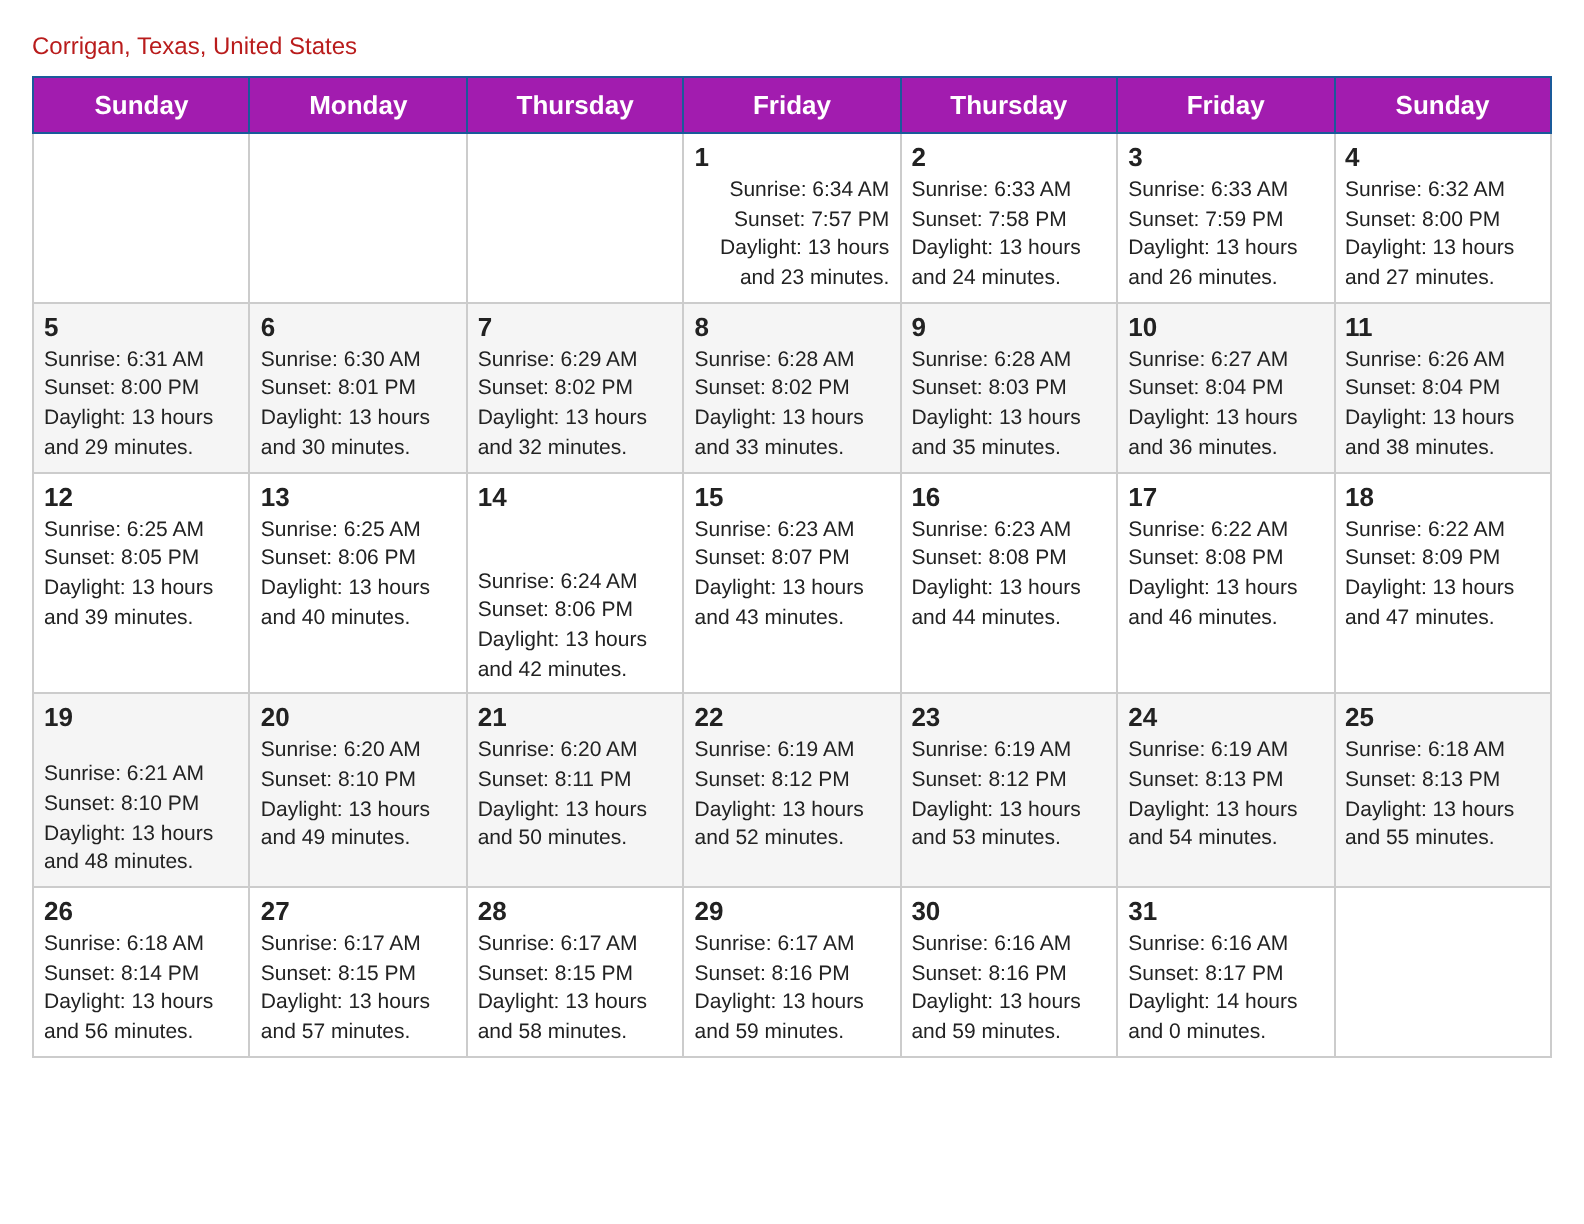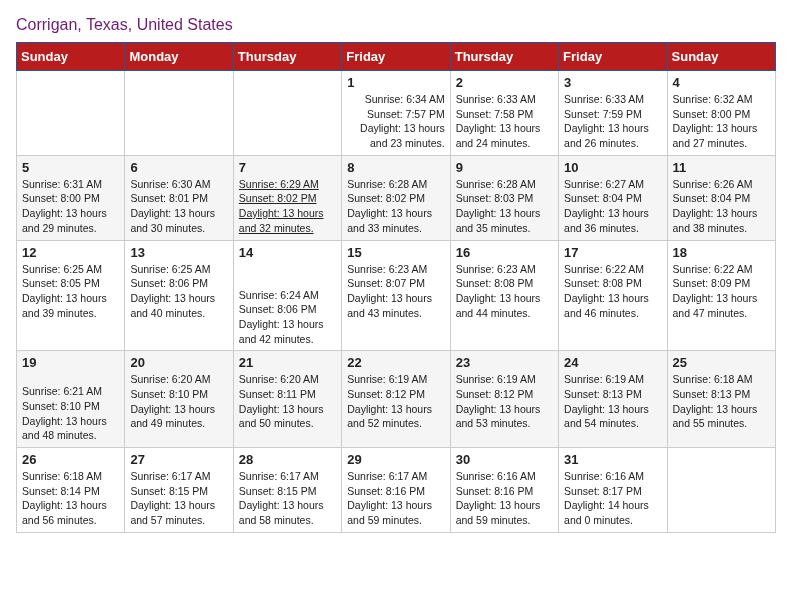--- a/index.html
+++ b/index.html
@@ -36,35 +36,35 @@
     }
     .title-block {
       text-align: right;
     }
     .main-title {
       font-size: 36px;
       font-weight: bold;
       color: #1a3a6b;
     }
     .subtitle {
-      font-size: 16px;
-      color: #701a75;
+      font-size: 12px;
+      color: #b91c1c;
     }
     .calendar {
       width: 100%;
       border-collapse: collapse;
       border: 1px solid #ccc;
     }
     .calendar th {
-      background-color: #b91c1c;
+      background-color: #a21caf;
       color: #fff;
       font-size: 13px;
       font-weight: bold;
       padding: 6px 4px;
-      text-align: left;
+      text-align: center;
       border: 1px solid #1a5a9a;
     }
     .calendar td {
       width: calc(100% / 7);
       vertical-align: top;
       padding: 4px 5px;
       border: 1px solid #ccc;
       font-size: 11px;
       color: #222;
       background: #fff;
@@ -152,21 +152,21 @@
         </td>
         <td>
           <div class="day-num">6</div>
           <div class="day-info" style="white-space: pre-line;">Sunrise: 6:30 AM
 Sunset: 8:01 PM
 Daylight: 13 hours
 and 30 minutes.</div>
         </td>
         <td>
           <div class="day-num">7</div>
-          <div class="day-info" style="white-space: pre-line; text-decoration: underline;">Sunrise: 6:29 AM
+          <div class="day-info" style="white-space: pre-line;">Sunrise: 6:29 AM
 Sunset: 8:02 PM
 Daylight: 13 hours
 and 32 minutes.</div>
         </td>
         <td>
           <div class="day-num">8</div>
           <div class="day-info" style="white-space: pre-line;">Sunrise: 6:28 AM
 Sunset: 8:02 PM
 Daylight: 13 hours
 and 33 minutes.</div>

